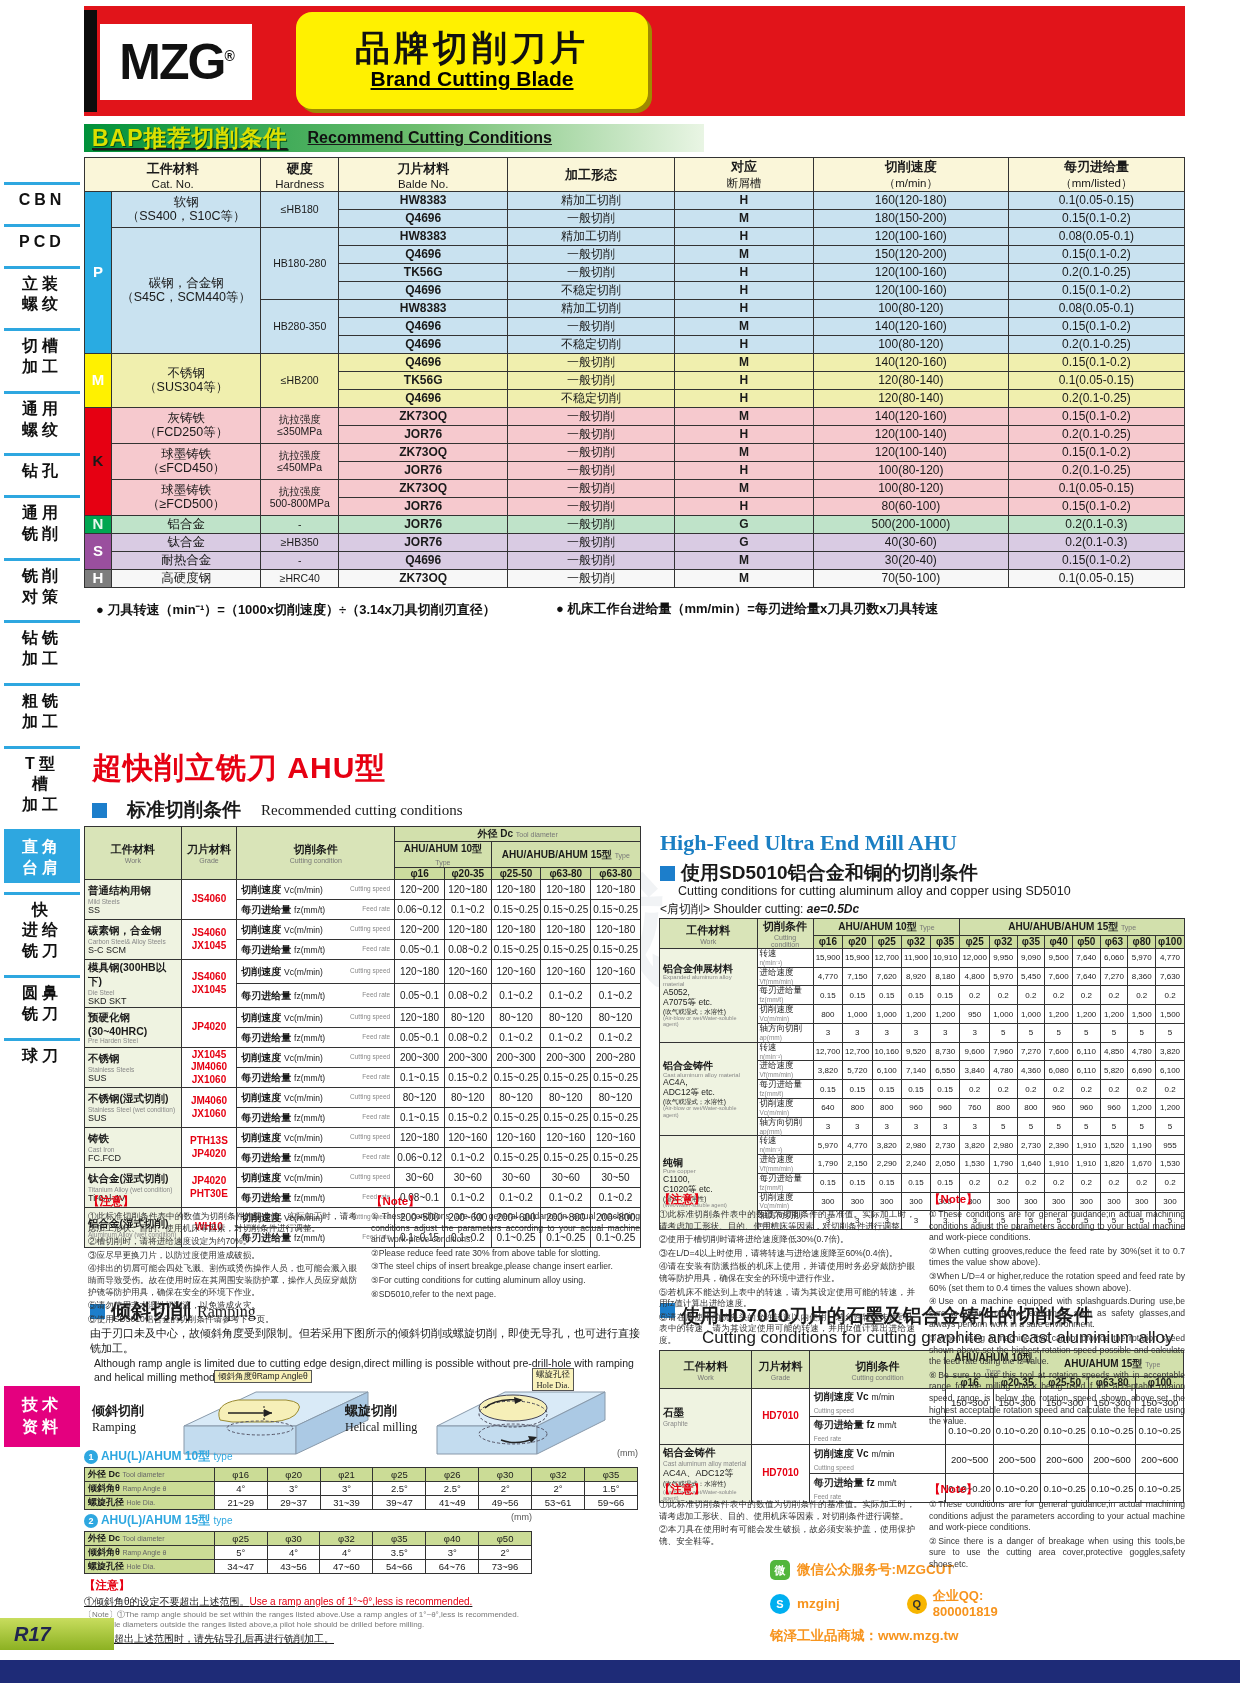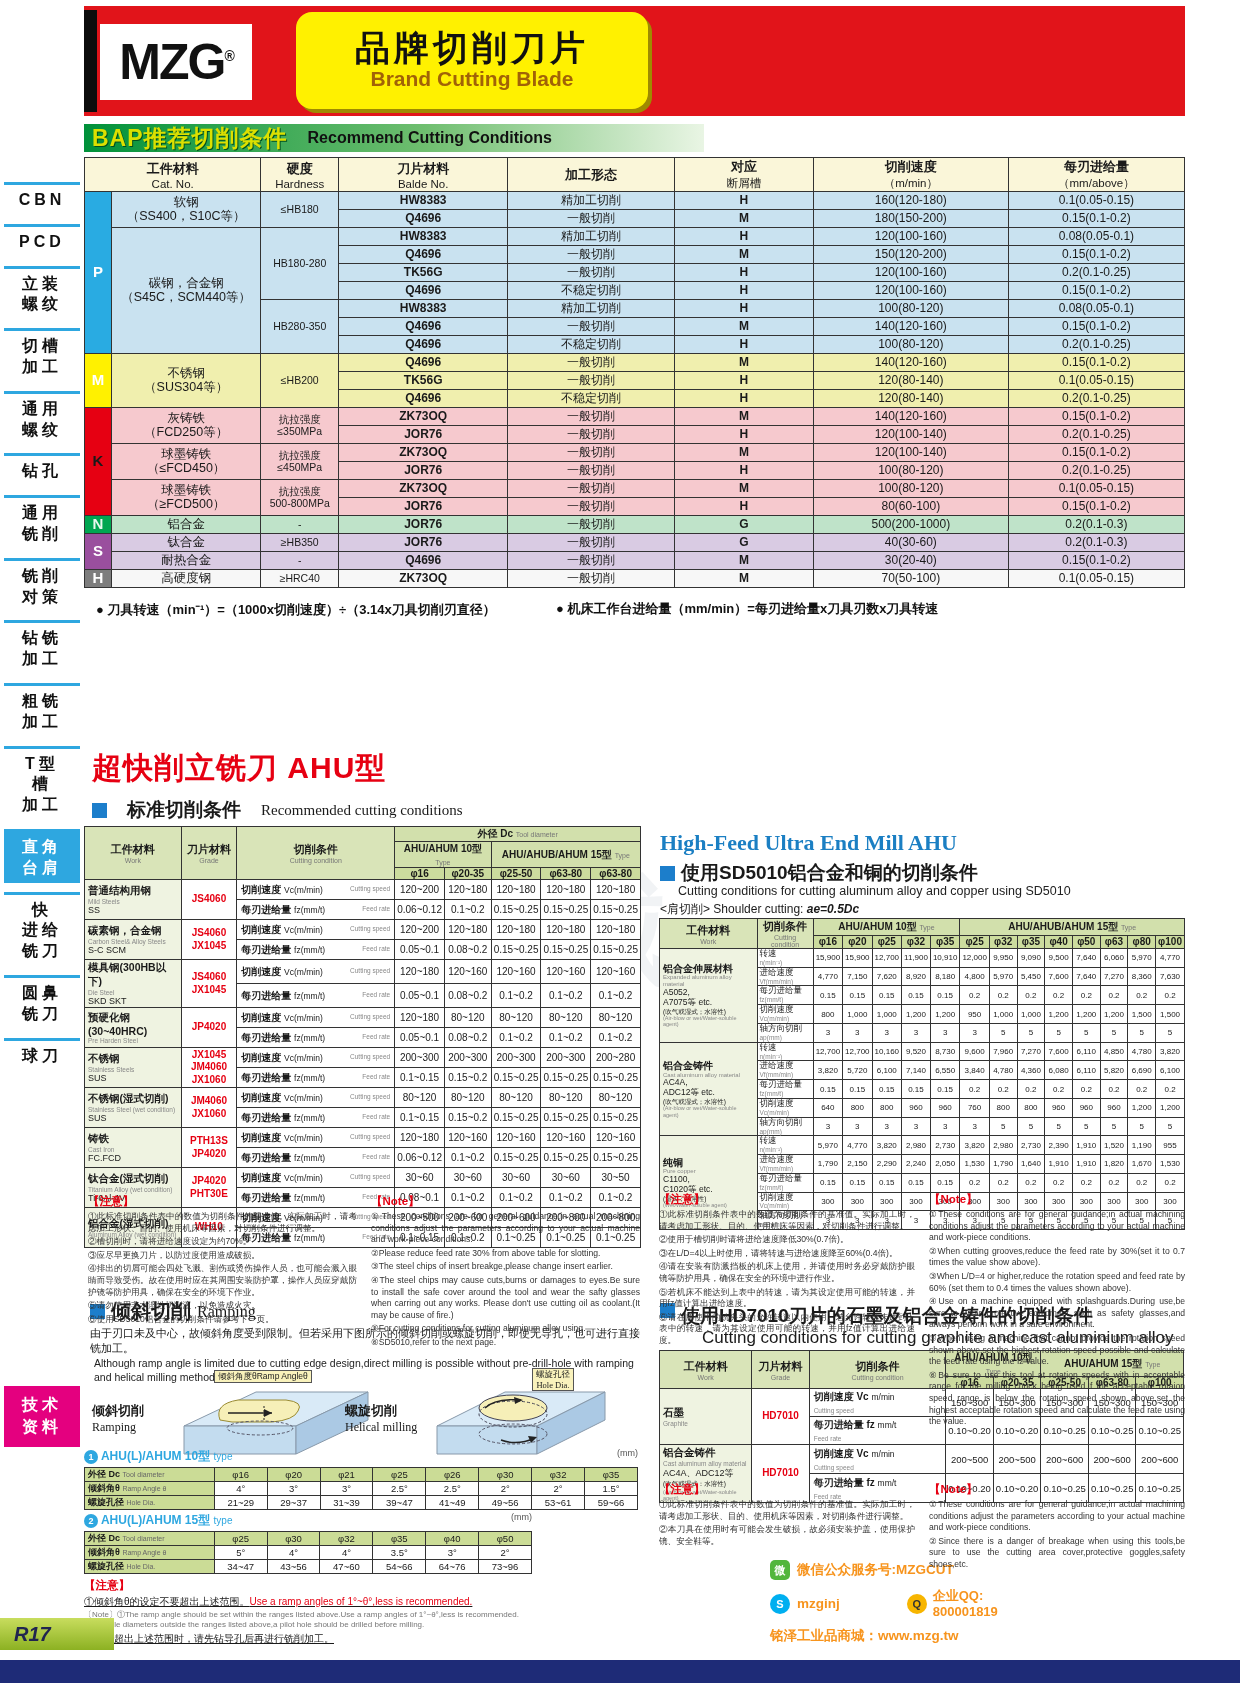--- a/index.html
+++ b/index.html
@@ -10,23 +10,23 @@
 
   
   .hdr-red{left:84px;top:6px;width:1101px;height:110px;background:#E1141A;}
   .hdr-black{left:84px;top:10px;width:13px;height:102px;background:#0d0d0d;}
   .logo-box{left:100px;top:24px;width:152px;height:76px;background:#fff;display:flex;align-items:center;justify-content:center;}
   .logo-t{font-size:50px;font-weight:900;letter-spacing:-2px;color:#111;}
   .logo-r{font-size:14px;vertical-align:super;font-weight:bold;}
   .yellow-box{left:296px;top:12px;width:352px;height:97px;background:#FFF100;border-radius:16px;
               box-shadow:4px 4px 0 #9f8a00;display:flex;flex-direction:column;align-items:center;justify-content:center;}
   .yb-zh{font-size:35px;font-weight:900;color:#111;letter-spacing:4px;line-height:1.05;}
-  .yb-en{font-size:21px;font-weight:800;color:#a16207;}
+  .yb-en{font-size:21px;font-weight:800;color:#000000;text-decoration:underline;}
   .bap{left:84px;top:124px;width:620px;height:28px;background:linear-gradient(90deg,#00913A,#6FBE6F 55%,#E9F5E4);
-       display:flex;align-items:center;}
+       display:flex;align-items:center;text-decoration:underline;}
   .bap-zh{font-size:23px;font-weight:900;color:#DCE000;padding-left:8px;text-shadow:1px 1px 0 #00501f;letter-spacing:1px;}
   .bap-en{font-size:16px;font-weight:800;color:#111;margin-left:20px;}
 
   
   .sidebar{left:0;top:182px;width:84px;}
   .side-item{margin:0 4px 9px 4px;border-top:3px solid #2EA7E0;background:#fff;text-align:center;
              font-weight:bold;font-size:16px;letter-spacing:4px;padding:5px 0 4px 0;line-height:1.3;color:#111;}
   .side-item.active{background:#2EA7E0;color:#fff;}
   .tech{left:4px;top:1386px;width:76px;background:#E4007F;color:#fff;text-align:center;
         font-weight:bold;font-size:16px;letter-spacing:4px;padding:8px 0;line-height:1.4;}
@@ -228,21 +228,21 @@
           <th>
             <div class="hzh">对应</div>
             <div class="hen">断屑槽</div>
           </th>
           <th>
             <div class="hzh">切削速度</div>
             <div class="hen">（m/min）</div>
           </th>
           <th>
             <div class="hzh">每刃进给量</div>
-            <div class="hen">（mm/above）</div>
+            <div class="hen">（mm/listed）</div>
           </th>
         </tr>
       </thead>
     <tbody id="main-tbody">
         <tr style="background:#C9E2F0">
           <td class="cat" rowspan="9" style="background:#29ABE2;color:#ffffff">P</td>
           <td class="mat" rowspan="2">软钢<br>（SS400，S10C等）</td>
           <td class="hard" rowspan="2">≤HB180</td>
           <td class="blade">HW8383</td>
           <td>精加工切削</td>
@@ -681,21 +681,20 @@
         <div class="n-item">③应尽早更换刀片，以防过度使用造成破损。</div>
         <div class="n-item">④排出的切屑可能会四处飞溅、割伤或烫伤操作人员，也可能会溅入眼睛而导致受伤。故在使用时应在其周围安装防护罩，操作人员应穿戴防护镜等防护用具，确保在安全的环境下作业。</div>
         <div class="n-item">⑤请勿使用非水溶性切削液，以免造成火灾。</div>
         <div class="n-item">⑥使用SD5010铝合金的切削条件请参考下一页。</div>
       </div>
      <div class="n-col">
         <div class="n-head">【Note】</div>
         <div class="n-item">①These conditions are for general guidance;in actual machining conditions adjust the parameters according to your actual machine and work-piece conditions.</div>
         <div class="n-item">②Please reduce feed rate 30% from above table for slotting.</div>
         <div class="n-item">③The steel chips of insert breakge,please change insert earlier.</div>
-        <div class="n-item">④The steel chips may cause cuts,burns or damages to eyes.Be sure to install the safe cover around the tool and wear the safty glasses when carring out any works. Please don't use cutting oil as coolant.(It may be cause of fire.)</div>
         <div class="n-item">⑤For cutting conditions for cutting aluminum alloy using.</div>
         <div class="n-item">⑥SD5010,refer to the next page.</div>
       </div>
     </div>
 
   <div class="abs hf-title">High-Feed Ultra End Mill AHU</div>
   <div class="abs sd-sub">
     <span class="bluesq"></span>
     <span class="zh">使用SD5010铝合金和铜的切削条件</span>
   </div>

